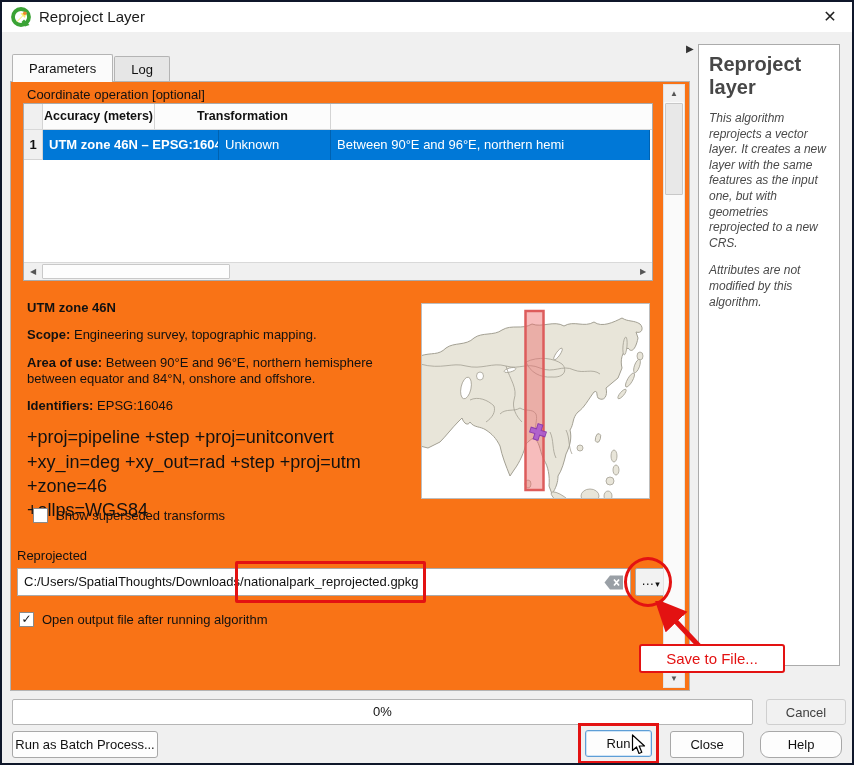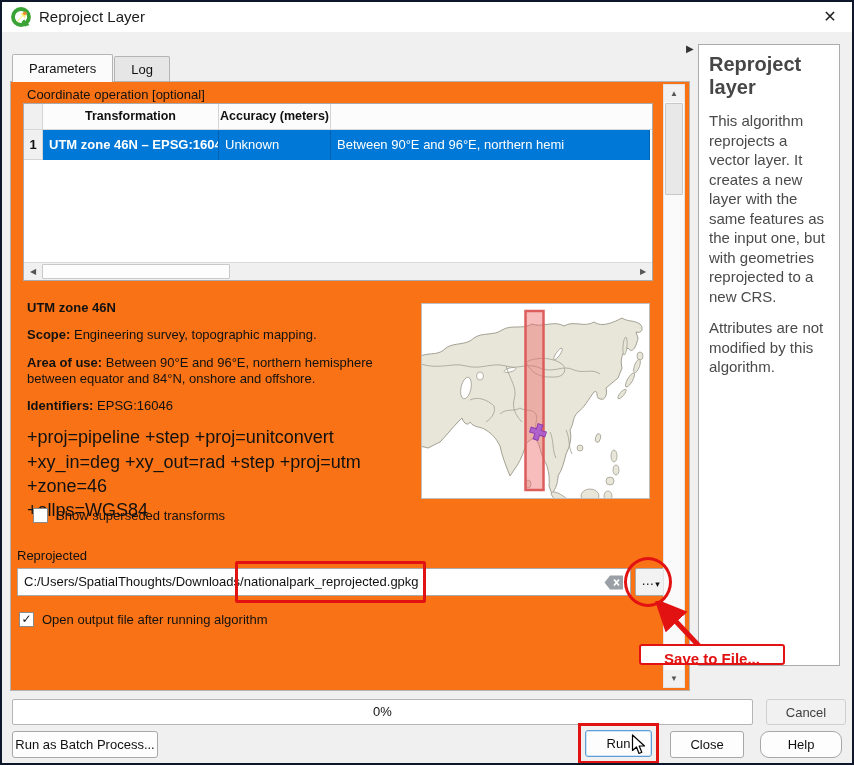--- a/index.html
+++ b/index.html
@@ -86,30 +86,30 @@
   .vs-up { top:0; } .vs-down { bottom:0; }
   .vs-thumb { position:absolute; left:1px; top:18px; width:18px; height:92px; background:#e8e8e8;
               border:1px solid #c8c8c8; border-radius:1px; }
 
   
   .red-rect { position:absolute; left:224px; top:479px; width:191px; height:42px;
               border:3px solid #e31212; border-radius:2px; z-index:6; }
   .red-circle { position:absolute; left:613px; top:475px; width:48px; height:50px;
                 border:3.5px solid #e31212; border-radius:50%; z-index:6; }
   .anno-arrow { position:absolute; left:637px; top:519px; width:62px; height:48px; z-index:6; }
-  .save-box { position:absolute; left:628px; top:562px; width:146px; height:21px; background:#fff;
+  .save-box { position:absolute; left:628px; top:562px; width:146px; height:29px; background:#fff;
               border:2px solid #e31212; border-radius:3px; color:#e31212; font-size:15px;
-              text-align:center; line-height:25px; z-index:6; white-space:nowrap;font-weight:bold; }
+              text-align:center; line-height:25px; z-index:6; white-space:nowrap; }
 
   
   .panel-toggle { position:absolute; left:684px; top:41px; font-size:10px; color:#333; }
   .helppanel { position:absolute; left:696px; top:42px; width:142px; height:622px; background:#fff;
                border:1px solid #ababab; padding:8px 10px; color:#4a4a4a; }
   .helppanel h1 { font-size:20px; line-height:1.15; color:#474747; margin-bottom:12px; }
-  .helppanel p { font-size:15px; line-height:1.3; margin-bottom:12px; }
+  .helppanel p { font-size:12px; line-height:1.3; margin-bottom:12px;font-style:italic; }
 
   
   .progressbar { position:absolute; left:10px; top:697px; width:741px; height:26px; background:#fff;
                  border:1px solid #b5b5b5; border-radius:2px; text-align:center; line-height:24px; }
   .btn { position:absolute; height:27px; background:#fdfdfd; border:1px solid #a8a8a8; border-radius:3px;
          text-align:center; line-height:25px; }
   .btn-cancel { left:764px; top:697px; width:80px; height:26px; background:#f1f1f1; border-color:#cfcfcf;
                 color:#404040; }
   .btn-batch { left:10px; top:729px; width:146px; }
   .btn-run { left:583px; top:728px; width:67px; border-color:#5e9ed6; box-shadow:inset 0 0 0 1px #cfe4f7; }
@@ -140,22 +140,22 @@
     <div class="tab">Log</div>
   </div>
 
   <div class="tabpane">
 
     <div class="coordop-label">Coordinate operation [optional]</div>
 
     <div class="ttable">
       <div class="thead">
         <div class="corner"></div>
+        <div class="th c-acc">Accuracy (meters)</div>
         <div class="th c-transf">Transformation</div>
-        <div class="th c-acc">Accuracy (meters)</div>
         <div class="th c-area"></div>
       </div>
       <div class="trow">
         <div class="rownum">1</div>
         <div class="td b c-transf">UTM zone 46N – EPSG:16046</div>
         <div class="td c-acc">Unknown</div>
         <div class="td c-area">Between 90°E and 96°E, northern hemi</div>
       </div>
       <div class="hscroll">
         <div class="hs-btn hs-left">◀</div>

